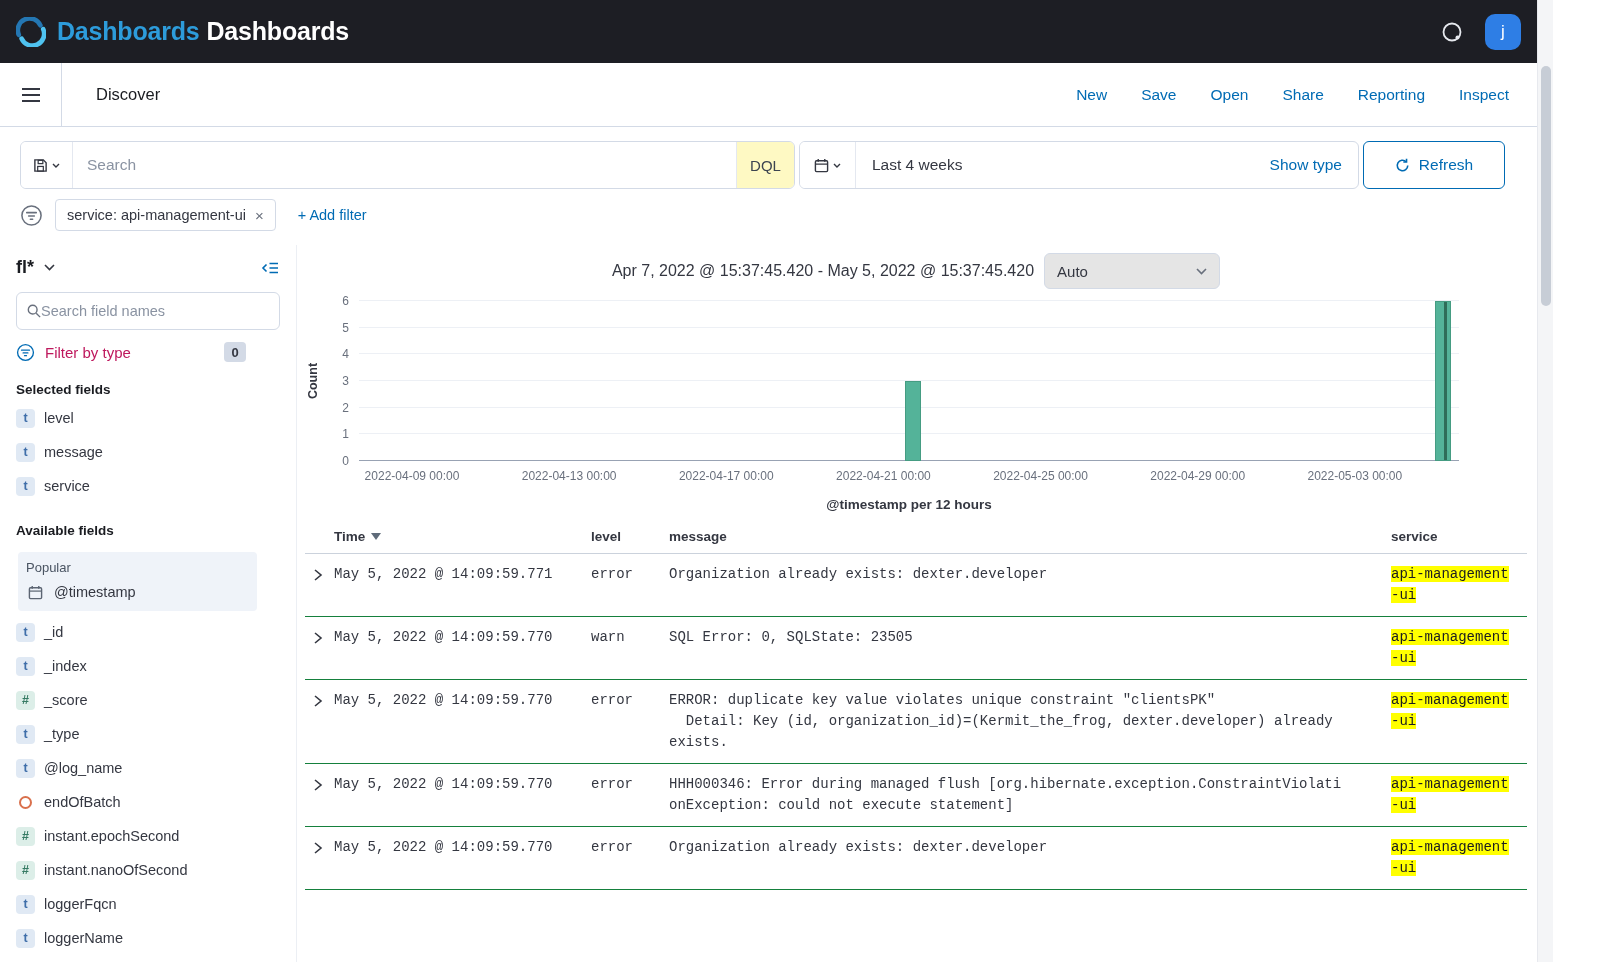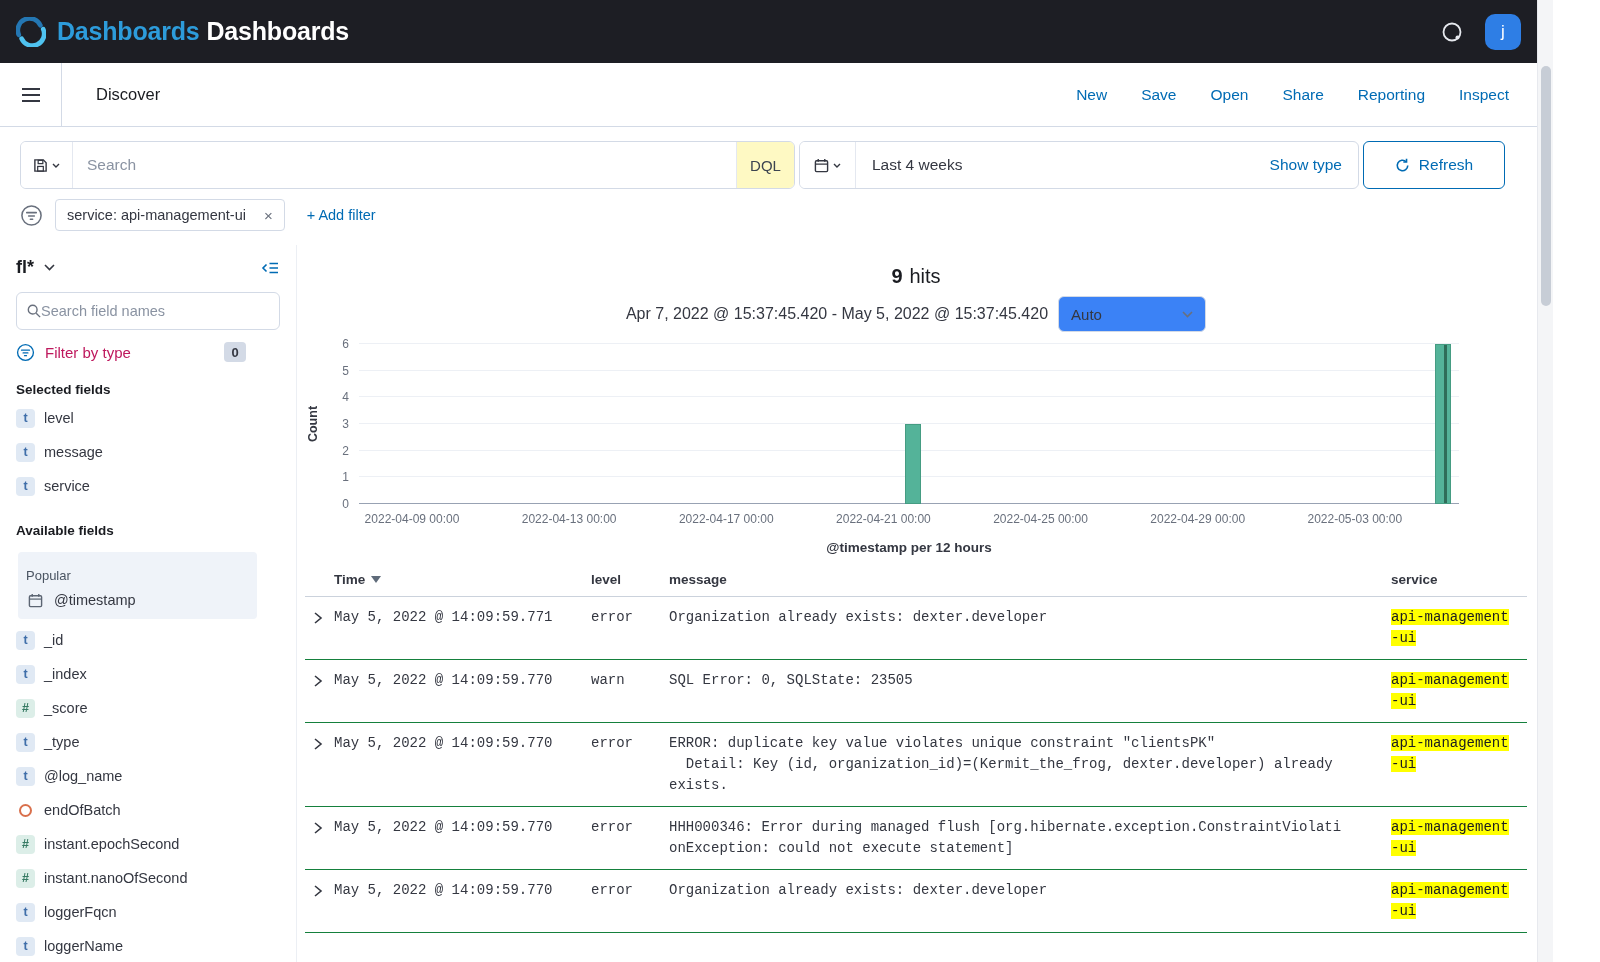--- a/index.html
+++ b/index.html
@@ -47,21 +47,21 @@
     border-right:1px solid #e4e8f0; cursor:pointer; background:#fff; border-top:none;border-left:none;border-bottom:none; }
   .dg-quick { display:flex; align-items:center; padding:0 16px; font-size:15.5px; color:#343741; cursor:pointer; }
   .dg-spacer { flex:1; }
   .dg-showdates { display:flex; align-items:center; padding-right:16px; color:#006bb4; font-size:15.5px;
     cursor:pointer; background:none; border:none; }
   .refresh-btn { width:142px; height:48px; border:1px solid #006bb4; border-radius:6px; color:#006bb4; background:#fff;
     display:flex; align-items:center; justify-content:center; gap:9px; font-size:15.5px; font-weight:500; cursor:pointer; }
 
   
   .filterbar { flex:none; padding:2px 20px 14px; display:flex; align-items:center; gap:12px; }
-  .filter-pill { height:32px; display:inline-flex; align-items:center; gap:18px; padding:0 11px;
+  .filter-pill { height:32px; display:inline-flex; align-items:center; gap:9px; padding:0 11px;
     border:1px solid #d3dae6; border-radius:4px; background:#fff; font-size:14.5px; color:#343741; cursor:pointer; }
   .pill-close { color:#69707d; font-size:15px; line-height:1; cursor:pointer; }
   .add-filter { color:#006bb4; font-size:14.5px; margin-left:10px; cursor:pointer; background:none; border:none; }
 
   
   .content { flex:1; display:flex; min-height:0; overflow:hidden; }
 
   
   .sidebar { width:297px; flex:none; padding:8px 16px 0; border-right:1px solid #eceff4; overflow:hidden; }
   .sb-top { display:flex; align-items:center; margin-top:4px; }
@@ -78,31 +78,31 @@
     background:#d3dae6; color:#343741; font-size:13px; font-weight:700; display:flex; align-items:center; justify-content:center; }
   .sb-heading { margin-top:20px; font-size:13.5px; font-weight:700; color:#1a1c21; }
   .field-row { display:flex; align-items:center; gap:9px; height:34px; cursor:pointer; font-size:14.5px; color:#343741; }
   .token { width:19px; height:19px; border-radius:4px; display:flex; align-items:center; justify-content:center;
     font-size:12.5px; font-weight:700; flex:none; }
   .token-string { background:#e0e9f4; color:#3f6ea9; }
   .token-number { background:#dceee8; color:#357a63; }
   .token-date { background:transparent; }
   .token-bool { background:transparent; }
   .bool-ring { width:13px; height:13px; border:2.5px solid #d9704c; border-radius:50%; }
-  .popular-block { margin:14px 23px 2px 2px; background:#eff3f9; border-radius:4px; padding:16px 6px 2px 8px; }
+  .popular-block { margin:14px 23px 2px 2px; background:#eff3f9; border-radius:4px; padding:8px 6px 2px 8px; }
   .popular-label { font-size:13px; color:#4a5462; }
   .fields-list { margin-top:4px; }
 
   
   .main { flex:1; min-width:0; padding:0 10px 0 8px; overflow:hidden; }
   .hits-row { margin-top:20px; text-align:center; font-size:20px; color:#1a1c21; }
   .hits-count { font-weight:700; margin-right:7px; }
   .subtitle-row { margin-top:8px; display:flex; align-items:center; justify-content:center; gap:10px; }
   .time-range-text { font-size:16px; color:#343741; }
-  .interval-select { width:148px; height:36px; border:1px solid #d3dae6; border-radius:6px; background:#3b82f6;
+  .interval-select { width:176px; height:36px; border:1px solid #d3dae6; border-radius:6px; background:#e5e5e5;
     display:flex; align-items:center; padding:0 12px; font-size:15px; color:#343741; cursor:pointer; }
   .interval-select .chev { margin-left:auto; display:flex; }
 
   .chart-wrap { margin-top:12px; }
   .chart-area { display:flex; }
   .y-gutter { width:54px; height:160px; position:relative; flex:none; }
   .count-label { position:absolute; left:-10px; top:50%; transform:translateY(-50%) rotate(-90deg);
     font-size:12.5px; font-weight:700; color:#343741; }
   .ytick { position:absolute; right:10px; transform:translateY(50%); font-size:12px; color:#69707d; }
   .plot { width:1100px; height:160px; position:relative; flex:none; }
@@ -338,23 +338,20 @@
           <span>loggerFqcn</span>
         </div>
         <div class="field-row">
           <span class="token token-string">t</span>
           <span>loggerName</span>
         </div>
       </div>
     </aside>
 
     <main class="main">
-      <div class="hits-row">
-        <span class="hits-count">9</span><span>hits</span>
-      </div>
       <div class="subtitle-row">
         <span class="time-range-text">Apr 7, 2022 @ 15:37:45.420 - May 5, 2022 @ 15:37:45.420</span>
         <span class="interval-select">
           <span>Auto</span>
           <span class="chev">
             <svg width="11" height="7" viewBox="0 0 11 7">
               <path d="M1 1 L5.5 5.5 L10 1" fill="none" stroke="#69707d" stroke-width="1.6"></path>
             </svg>
           </span>
         </span>

